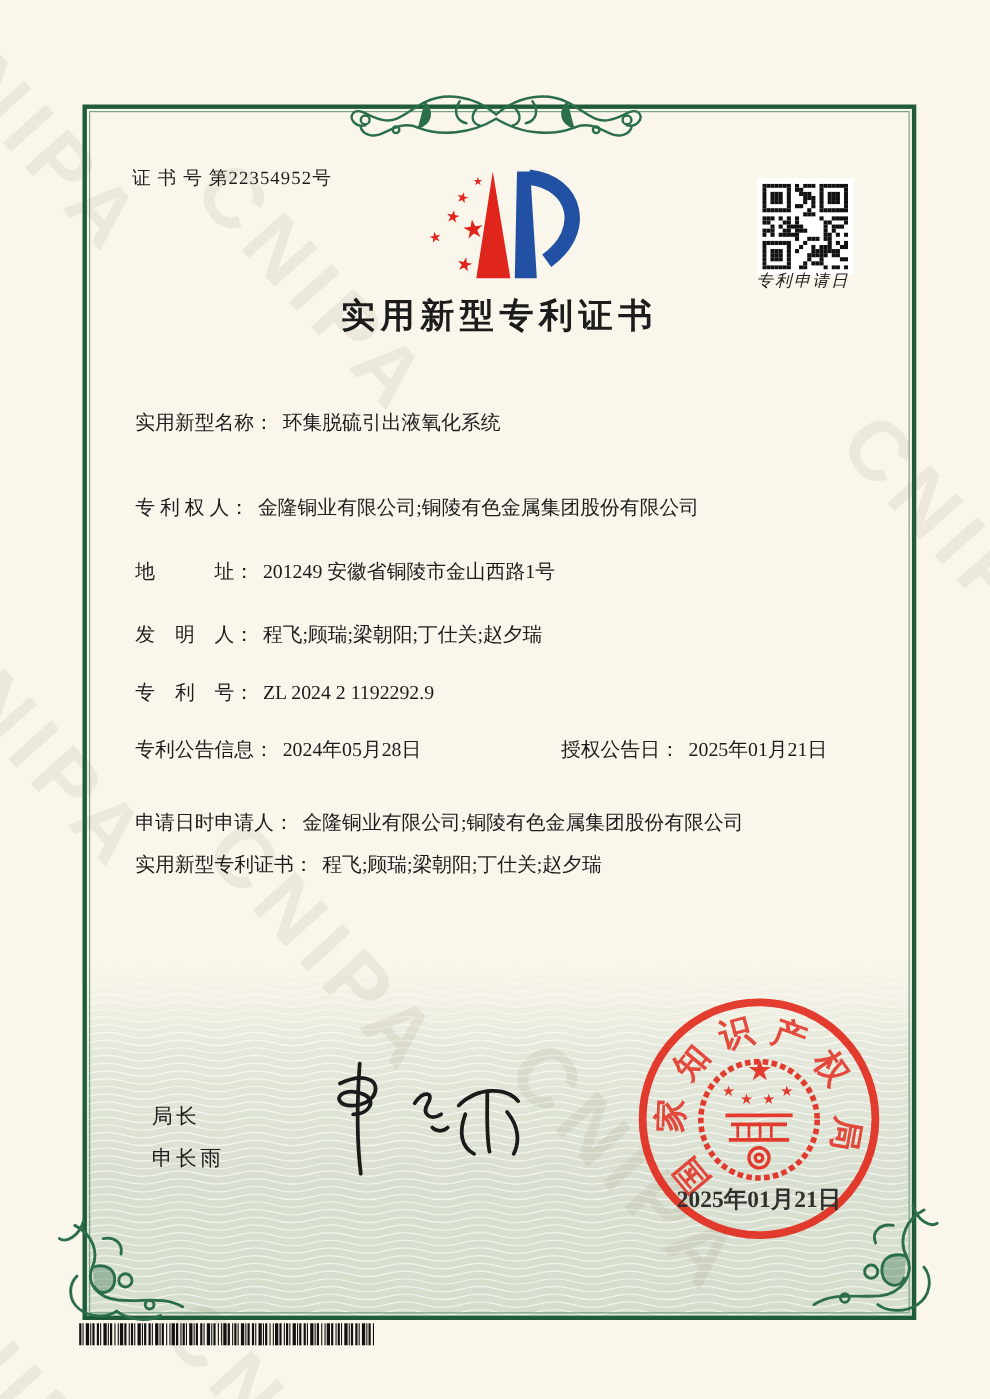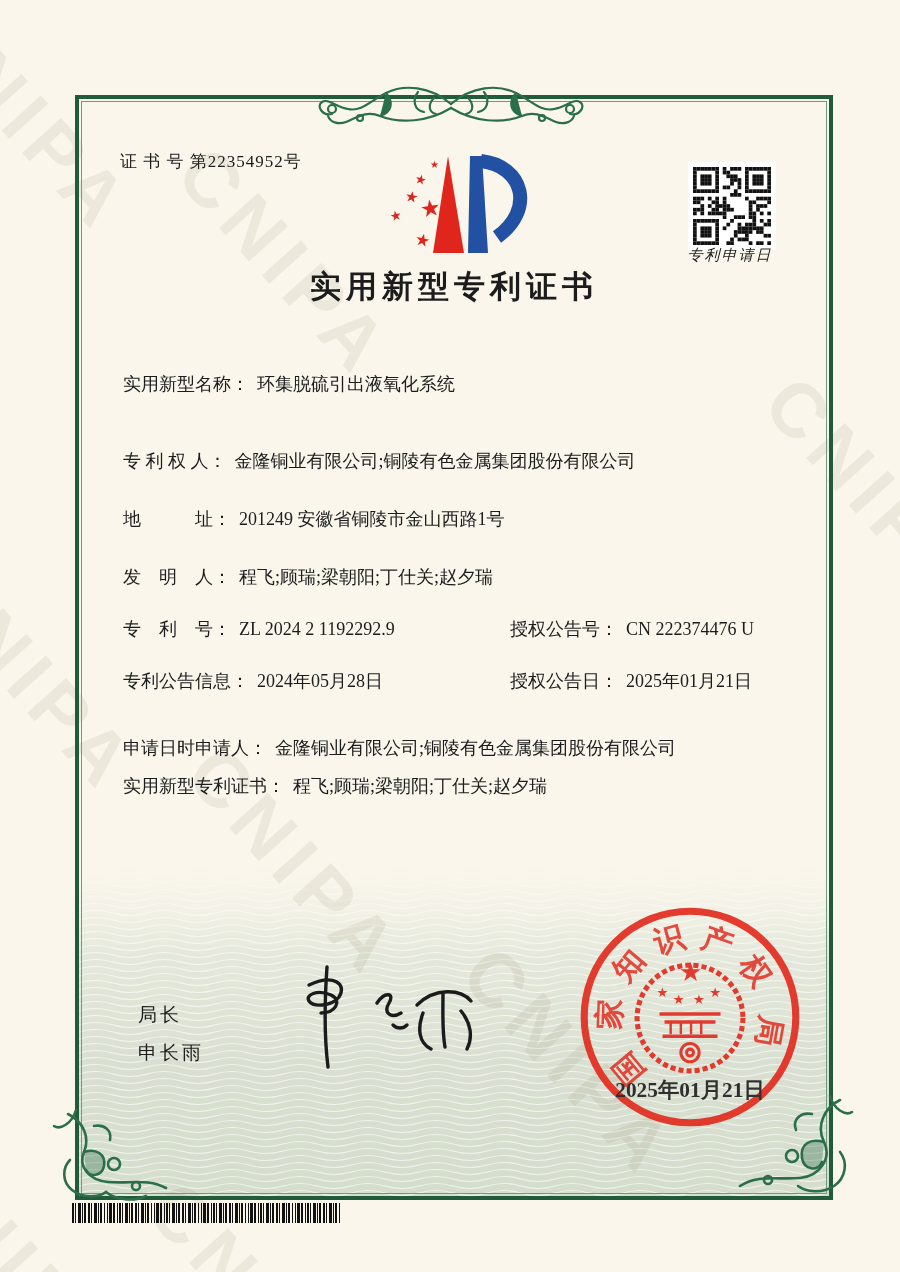--- a/index.html
+++ b/index.html
@@ -403,23 +403,20 @@
       <span class="lab">专 利 权 人：</span><span class="val">金隆铜业有限公司;铜陵有色金属集团股份有限公司</span>
     </div>
     <div class="row" style="top:135px">
       <span class="lab">地　　　址：</span><span class="val">201249 安徽省铜陵市金山西路1号</span>
     </div>
     <div class="row" style="top:193px">
       <span class="lab">发　明　人：</span><span class="val">程飞;顾瑞;梁朝阳;丁仕关;赵夕瑞</span>
     </div>
     <div class="row" style="top:245px">
       <span class="lab">专　利　号：</span><span class="val">ZL 2024 2 1192292.9</span>
-      <span class="col2">
-        <span class="lab">授权公告号：</span><span class="val">CN 222374476 U</span>
-      </span>
     </div>
     <div class="row" style="top:297px">
       <span class="lab">专利公告信息：</span><span class="val">2024年05月28日</span>
       <span class="col2">
         <span class="lab">授权公告日：</span><span class="val">2025年01月21日</span>
       </span>
     </div>
     <div class="row" style="top:364px">
       <span class="lab">申请日时申请人：</span><span class="val">金隆铜业有限公司;铜陵有色金属集团股份有限公司</span>
     </div>

